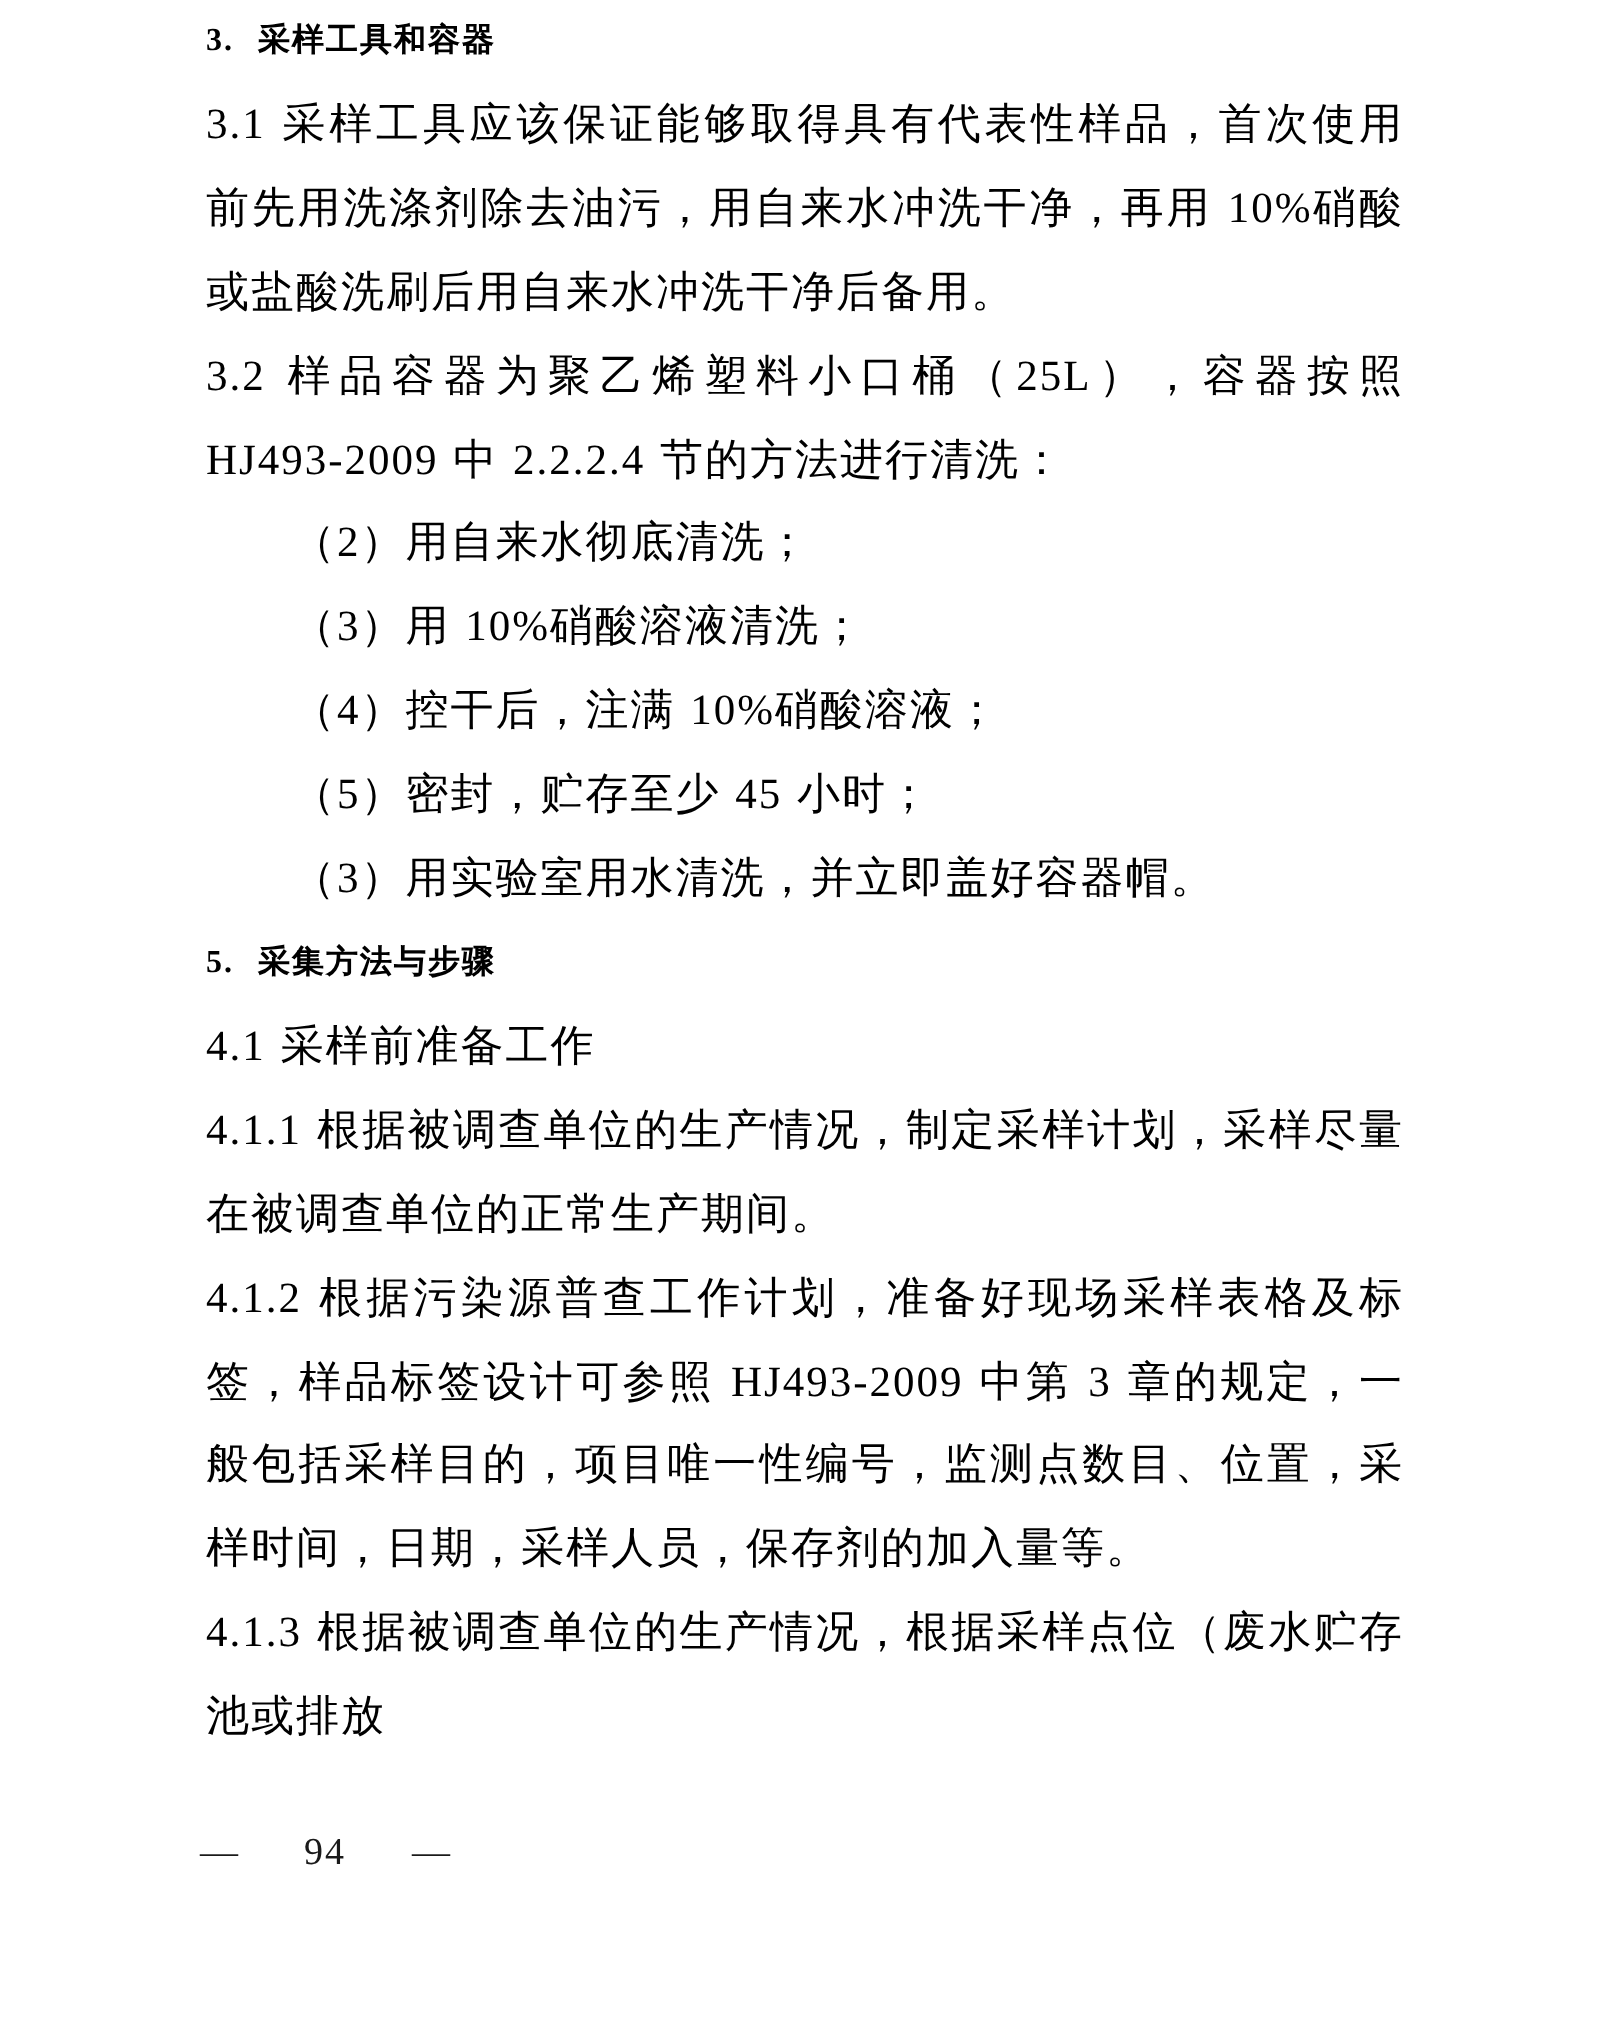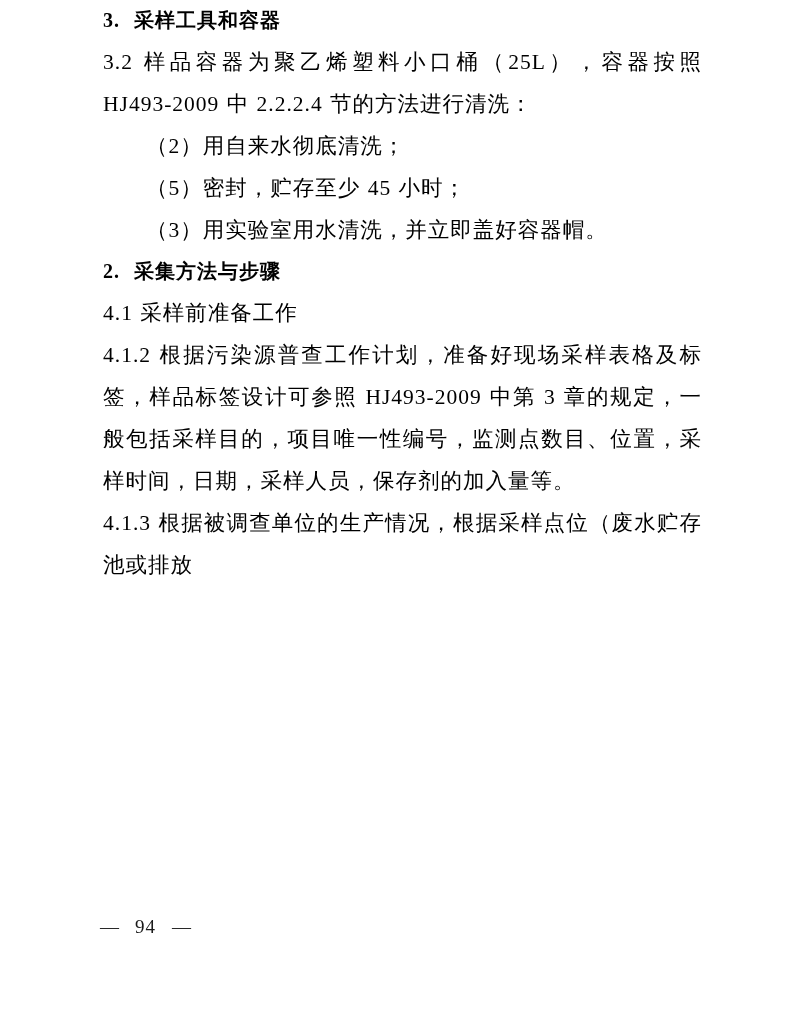--- a/index.html
+++ b/index.html
@@ -30,55 +30,59 @@
     margin: 0;
     font-size: 21.5px;
     line-height: 41.9px;
     text-align: justify;
     text-align-last: left;
     letter-spacing: 1px;
     word-spacing: 1px;
   }
   .heading {
     font-weight: bold;
-    font-size: 20px;
+    font-size: 16px;
     white-space: pre-wrap;
   }
   .list-item {
     text-indent: 2em;
   }
   .footer {
     position: absolute;
     left: 100px;
     top: 916px;
     font-size: 19px;
     color: #1a1a1a;
     display: flex;
     align-items: center;
   }
   .footer .dash {
     letter-spacing: 0;
   }
   .footer .page-num {
-    margin: 0 16px;
+    margin: 0 33px;
     letter-spacing: 1px;
   }
 </style>
 </head>
 <body>
 
 <div class="page">
   <div class="content">
     <p class="block heading">3.  采样工具和容器</p>
+    <p class="block">3.1 采样工具应该保证能够取得具有代表性样品，首次使用前先用洗涤剂除去油污，用自来水冲洗干净，再用 10%硝酸或盐酸洗刷后用自来水冲洗干净后备用。</p>
     <p class="block">3.2 样品容器为聚乙烯塑料小口桶（25L），容器按照 HJ493-2009 中 2.2.2.4 节的方法进行清洗：</p>
     <p class="block list-item">（2）用自来水彻底清洗；</p>
+    <p class="block list-item">（3）用 10%硝酸溶液清洗；</p>
+    <p class="block list-item">（4）控干后，注满 10%硝酸溶液；</p>
     <p class="block list-item">（5）密封，贮存至少 45 小时；</p>
     <p class="block list-item">（3）用实验室用水清洗，并立即盖好容器帽。</p>
-    <p class="block heading">2.  采集方法与步骤</p>
+    <p class="block heading">5.  采集方法与步骤</p>
     <p class="block">4.1 采样前准备工作</p>
+    <p class="block">4.1.1 根据被调查单位的生产情况，制定采样计划，采样尽量在被调查单位的正常生产期间。</p>
     <p class="block">4.1.2 根据污染源普查工作计划，准备好现场采样表格及标签，样品标签设计可参照 HJ493-2009 中第 3 章的规定，一般包括采样目的，项目唯一性编号，监测点数目、位置，采样时间，日期，采样人员，保存剂的加入量等。</p>
     <p class="block">4.1.3 根据被调查单位的生产情况，根据采样点位（废水贮存池或排放</p>
   </div>
 
   <div class="footer">
     <span class="dash">—</span>
     <span class="page-num">94</span>
     <span class="dash">—</span>
   </div>
 </div>

